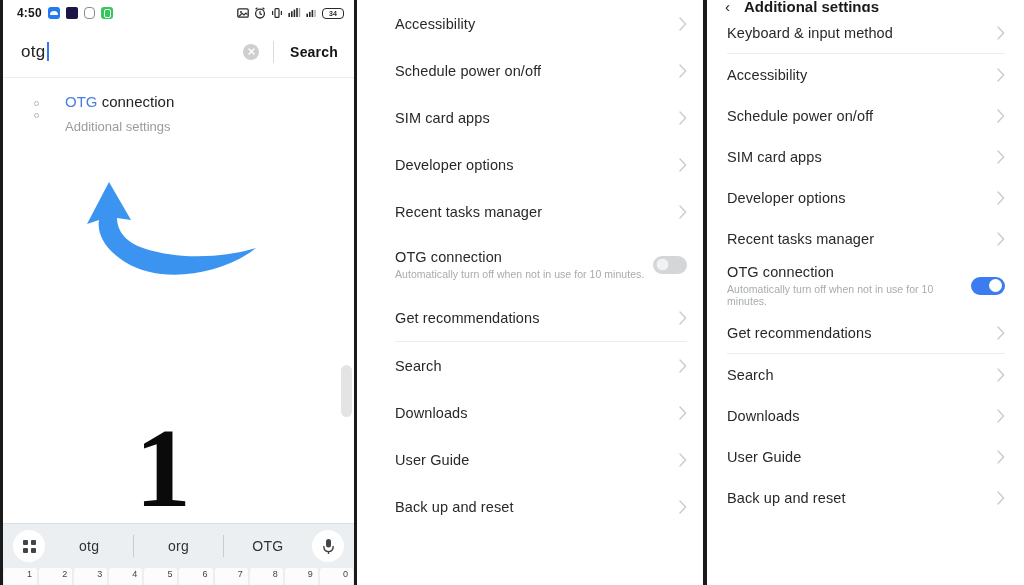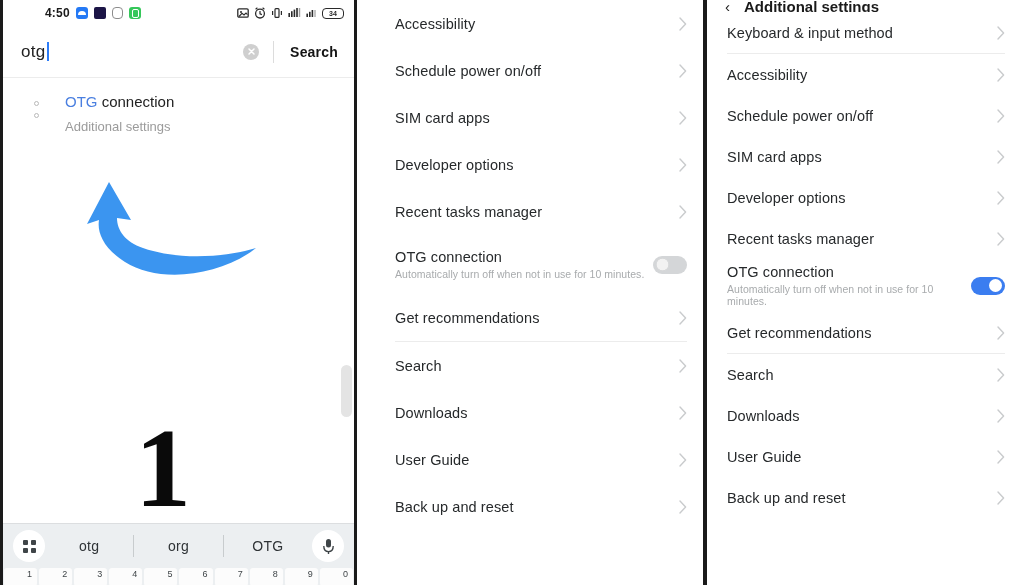--- a/index.html
+++ b/index.html
@@ -17,21 +17,21 @@
   .panel-1 { width:357px; border-left:3px solid #1a1a1a; border-right:3px solid #1a1a1a; }
   .gap-1 { width:18px; background:#fff; }
   .panel-2 { width:330px; border-right:2px solid #1a1a1a; }
   .panel-3 { width:316px; border-left:2px solid #1a1a1a; }
 
   
   .statusbar {
     height:26px; display:flex; align-items:center; justify-content:space-between;
     padding:0 10px 0 14px; background:#fff;
   }
-  .sb-left { display:flex; align-items:center; gap:6px;margin-left:28px; }
+  .sb-left { display:flex; align-items:center; gap:6px; }
   .sb-time { font-size:12px; font-weight:600; color:#1a1a1a; letter-spacing:.2px; }
   .sb-ico { width:12px; height:12px; border-radius:3px; display:inline-block; }
   .ico-cloud { background:#2479f5; border-radius:3px; position:relative; }
   .ico-cloud:after{ content:""; position:absolute; left:2px; top:4px; width:8px; height:4px;
      background:#fff; border-radius:4px 4px 0 0;}
   .ico-dark { background:#1c1546; border-radius:2px; }
   .ico-outline { width:11px; height:12px; border:1.5px solid #8d8d8d; border-radius:4px; background:#fff; }
   .ico-green { background:#35c75a; position:relative; }
   .ico-green:after{ content:""; position:absolute; left:3px; top:2px; width:5px; height:7px;
      border:1.5px solid #fff; border-radius:2px; }

